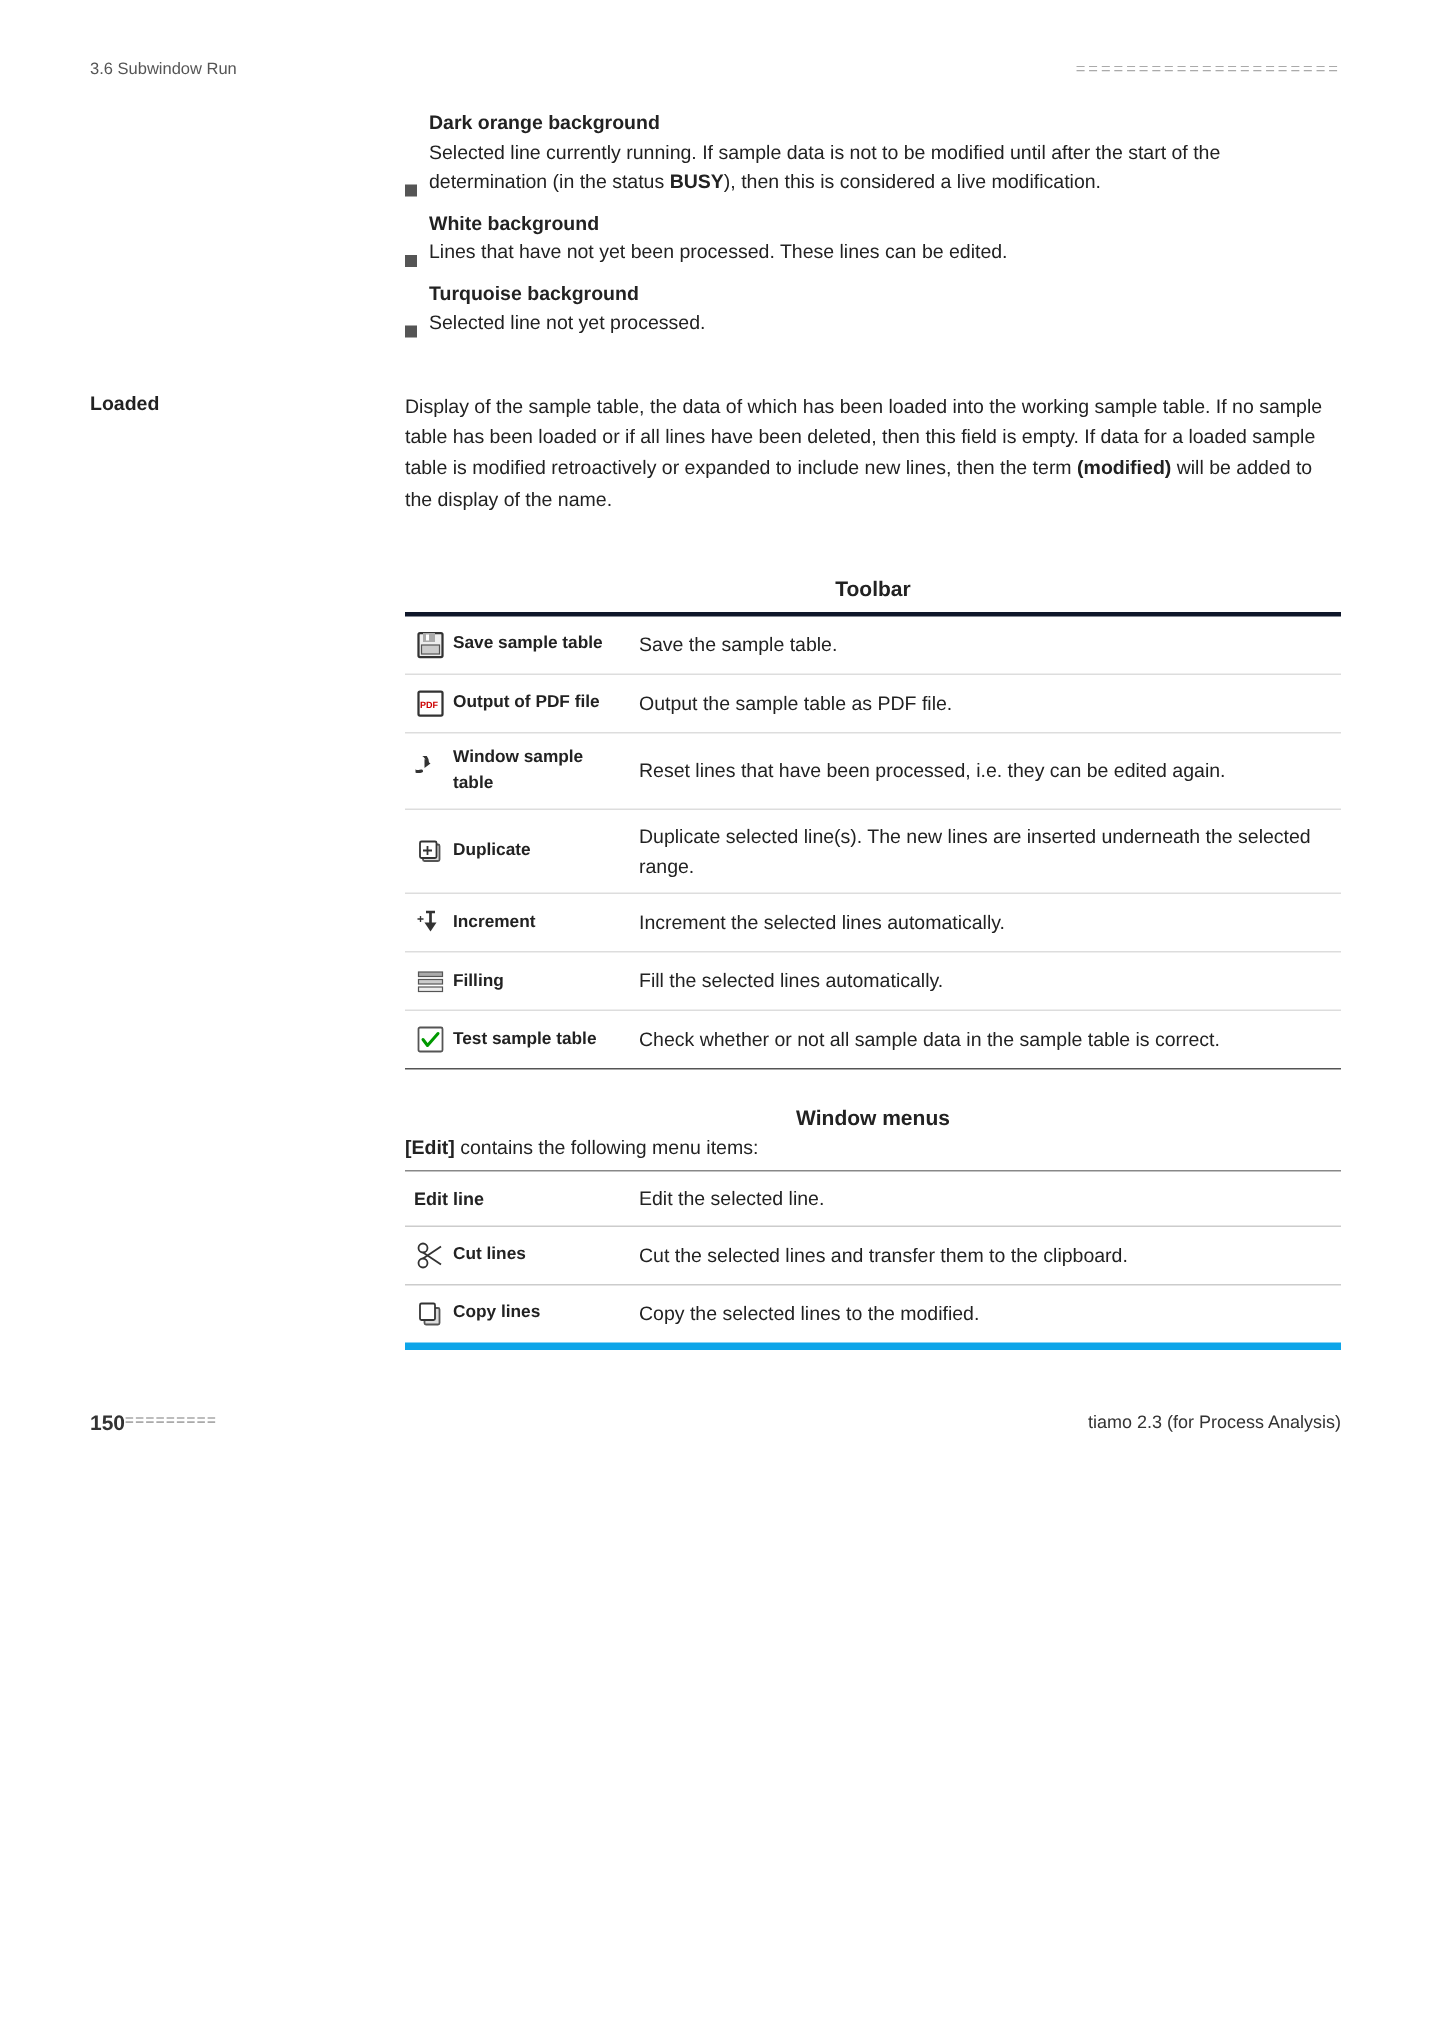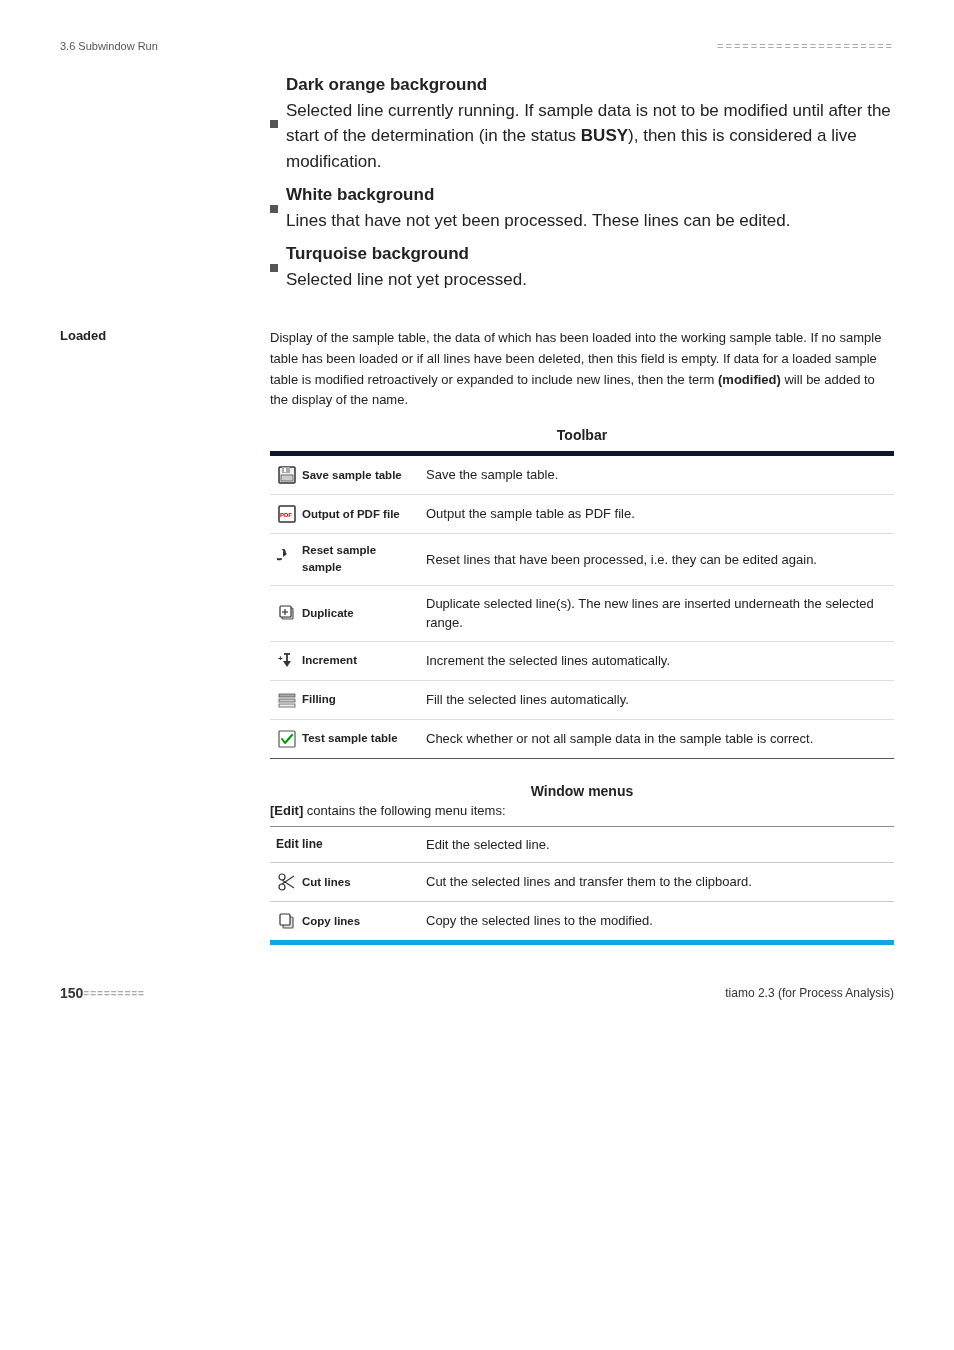--- a/index.html
+++ b/index.html
@@ -43,23 +43,23 @@
     }
 
     
     .bullet-list {
       list-style: none;
       padding: 0;
       margin: 0 0 16px 0;
     }
     .bullet-list li {
       display: flex;
-      align-items: center;
+      align-items: flex-end;
       margin-bottom: 8px;
-      font-size: 17px;
+      font-size: 13px;
       line-height: 1.5;
     }
     .bullet-list li .bullet-marker {
       margin-right: 8px;
       margin-top: 2px;
       width: 8px;
       height: 8px;
       background: #555;
       flex-shrink: 0;
       display: inline-block;
@@ -79,21 +79,21 @@
       font-weight: bold;
       font-size: 14px;
       margin-bottom: 8px;
       text-align: center;
     }
 
     
     .toolbar-table {
       width: 100%;
       border-collapse: collapse;
-      border-top: 5px solid #0f172a;
+      border-top: 3px solid #0f172a;
       border-bottom: 1px solid #555;
       margin-bottom: 24px;
     }
 
     .toolbar-table tr {
       border-bottom: 1px solid #ddd;
     }
     .toolbar-table tr:last-child {
       border-bottom: none;
     }
@@ -238,21 +238,21 @@
           <span class="bullet-marker"></span>
           <span class="bullet-content">
             <span class="bullet-title">Turquoise background</span><br>
             <span class="bullet-desc">Selected line not yet processed.</span>
           </span>
         </li>
       </ul>
     </div>
   </div>
 
-  <div style="display:flex; margin-top:20px; margin-bottom:16px;">
+  <div style="display:flex; margin-top:20px; margin-bottom:40px;">
     <div style="width:200px; min-width:200px; flex-shrink:0; padding-right:20px;">
       <span class="section-label">Loaded</span>
     </div>
     <div style="flex:1; padding-left:10px; font-size:13px; line-height:1.6;">
       <span>Display of the sample table, the data of which has been loaded into the working sample table. If no sample table has been loaded or if all lines have been deleted, then this field is empty. If data for a loaded sample table is modified retroactively or expanded to include new lines, then the term <b>(modified)</b> will be added to the display of the name.</span>
     </div>
   </div>
 
   <div style="display:flex; margin-bottom:24px;">
     <div style="width:200px; min-width:200px; flex-shrink:0;"></div>
@@ -295,21 +295,21 @@
 
           <tr>
             <td class="icon-cell">
               <div class="icon-label-wrap">
                 <span class="icon-box">
                   <svg class="svg-icon" viewBox="0 0 20 20" fill="none" xmlns="http://www.w3.org/2000/svg">
                     <path d="M4 10 A6 6 0 1 1 8 4.5" stroke="#333" stroke-width="2" fill="none" stroke-linecap="round"></path>
                     <polygon points="6,2 10,5 6,8" fill="#333"></polygon>
                   </svg>
                 </span>
-                <span>Reset sample sample</span>
+                <span>Window sample table</span>
               </div>
             </td>
             <td>Reset lines that have been processed, i.e. they can be edited again.</td>
           </tr>
 
           <tr>
             <td class="icon-cell">
               <div class="icon-label-wrap">
                 <span class="icon-box">
                   <svg class="svg-icon" viewBox="0 0 20 20" fill="none" xmlns="http://www.w3.org/2000/svg">

